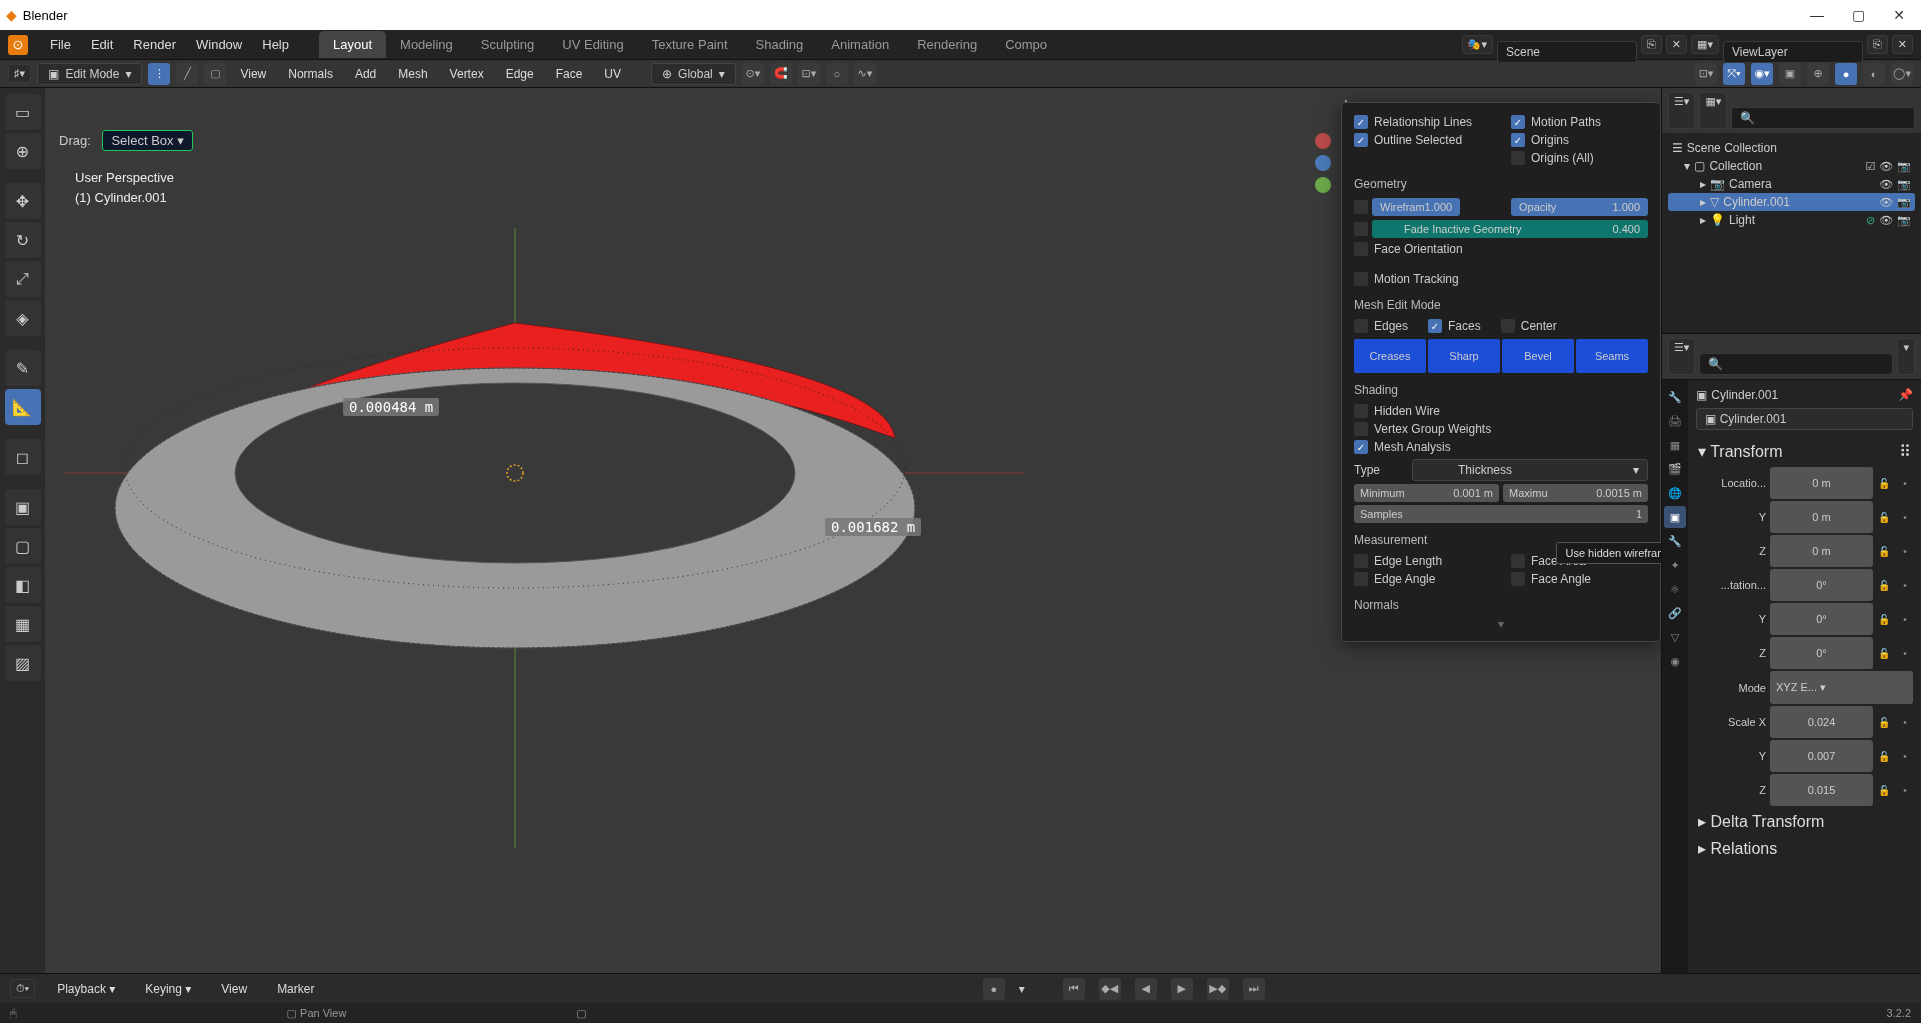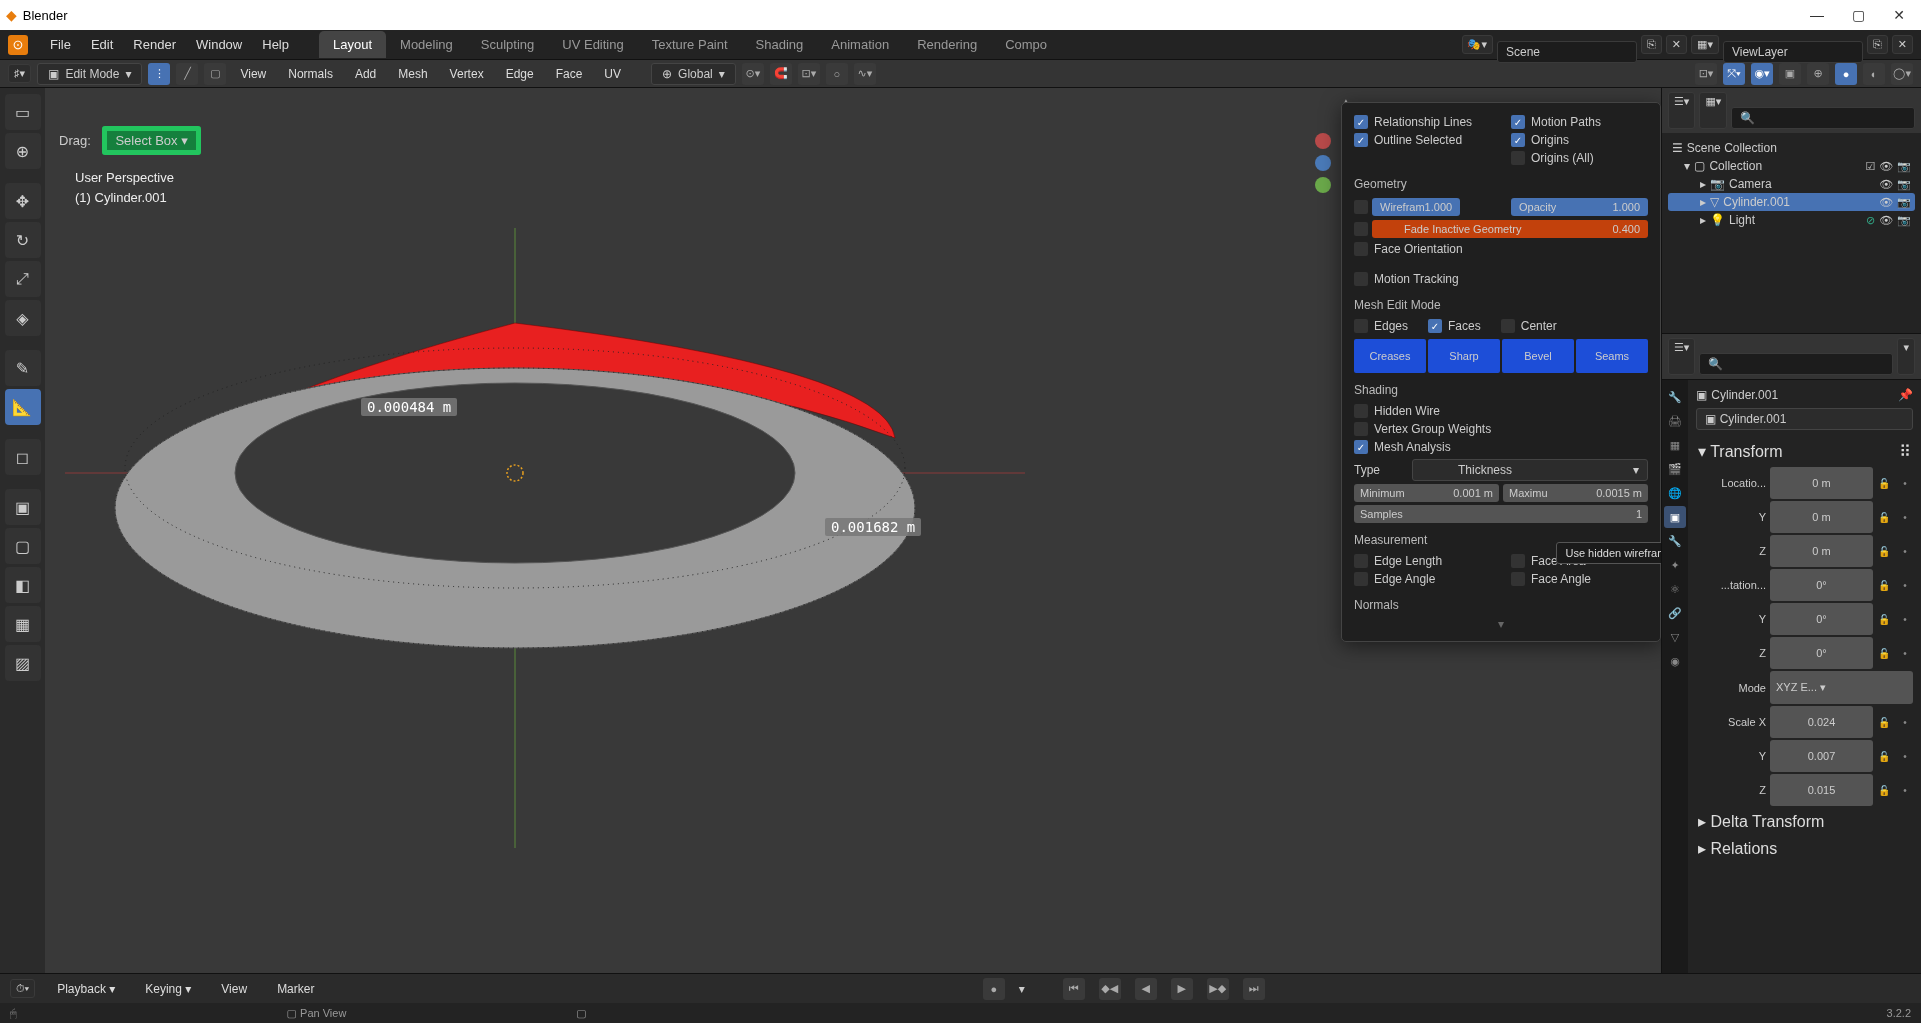--- a/index.html
+++ b/index.html
@@ -23,30 +23,30 @@
 .smicon { width: 22px; height: 22px; background: #3a3a3a; border-radius: 3px; display: inline-flex; align-items: center; justify-content: center; cursor: pointer; color: #aaa; font-size: 11px; }
 .smicon.blue { background: #4772b3; color: #fff; }
 .main { display: flex; height: calc(1023px - 30px - 30px - 28px - 30px - 20px); }
 .leftbar { width: 45px; background: #2b2b2b; padding: 6px 4px; display: flex; flex-direction: column; gap: 3px; align-items: center; }
 .tool { width: 36px; height: 36px; border-radius: 4px; display: flex; align-items: center; justify-content: center; cursor: pointer; color: #ccc; font-size: 16px; }
 .tool.active { background: #4772b3; color: #fff; }
 .tool:not(.active) { background: #333; }
 .vp { flex: 1; background: #393939; position: relative; overflow: hidden; }
 .vpinfo { position: absolute; top: 10px; left: 30px; color: #eee; font-size: 13px; line-height: 1.5; }
 .draglbl { position: absolute; top: 45px; left: 14px; color: #ccc; font-size: 13px; }
-.dragsel { background: #15803d; border: 5px solid #22c55e; padding: 2px 8px; border-radius: 3px; margin-left: 8px; }
+.dragsel { background: #0f172a; border: 1px solid #22c55e; padding: 2px 8px; border-radius: 3px; margin-left: 8px; }
 .popover { position: absolute; top: 14px; right: 0; width: 320px; background: #1f1f1f; border: 1px solid #444; border-radius: 5px; padding: 10px 12px; box-shadow: 0 4px 20px rgba(0,0,0,0.5); }
 .pop-sec { font-size: 12px; color: #bbb; margin: 10px 0 5px; }
 .cb { display: flex; align-items: center; gap: 6px; padding: 2px 0; cursor: pointer; }
 .cbx { width: 14px; height: 14px; border-radius: 2px; background: #333; display: inline-flex; align-items: center; justify-content: center; font-size: 10px; }
 .cbx.on { background: #4772b3; color: #fff; }
 .tworow { display: flex; gap: 20px; }
 .col { flex: 1; }
 .widebtn { background: #4772b3; border-radius: 3px; padding: 3px 8px; display: flex; justify-content: space-between; margin: 2px 0; font-size: 11px; cursor: pointer; }
-.widebtn.gray { background: #c2410c; padding-left: 32px; }
+.widebtn.gray { background: #0f766e; padding-left: 32px; }
 .btnrow { display: flex; gap: 2px; margin: 4px 0; }
 .btnrow .b { flex: 1; background: #1d4ed8; text-align: center; padding: 11px; border-radius: 2px; font-size: 11px; cursor: pointer; }
 .drop { background: #2c2c2c; border: 1px solid #444; padding: 3px 8px; border-radius: 3px; display: flex; justify-content: space-between; cursor: pointer; }
 .numrow { display: flex; gap: 4px; margin: 3px 0; }
 .numfld { flex: 1; background: #545454; padding: 3px 6px; border-radius: 3px; display: flex; justify-content: space-between; font-size: 11px; }
 .right { width: 260px; background: #232323; display: flex; flex-direction: column; border-left: 1px solid #111; }
 .outliner { flex: 0 0 200px; padding: 6px; overflow: hidden; }
 .outrow { padding: 2px 4px; display: flex; align-items: center; gap: 4px; font-size: 12px; cursor: pointer; }
 .outrow.sel { background: #4772b3; border-radius: 3px; }
 .outrow .tog { margin-left: auto; display: flex; gap: 4px; font-size: 11px; }
@@ -185,21 +185,21 @@
     <svg width="960" height="620" style="position:absolute;top:140px;left:20px;">
       <line x1="450" y1="0" x2="450" y2="620" stroke="#5a8a3a" stroke-width="1"></line>
       <line x1="0" y1="245" x2="960" y2="245" stroke="#8a3a3a" stroke-width="1"></line>
       <path d="M 80 260 Q 450 70 830 210 Q 820 140 450 95 Q 130 180 80 260 Z" fill="#e82020" stroke="#6a0000" stroke-width="0.5"></path>
       <ellipse cx="450" cy="280" rx="400" ry="140" fill="#9a9a9a" stroke="#555"></ellipse>
       <ellipse cx="450" cy="245" rx="280" ry="90" fill="#393939" stroke="#555"></ellipse>
       <ellipse cx="450" cy="240" rx="390" ry="120" fill="none" stroke="#222" stroke-dasharray="1 4"></ellipse>
       <ellipse cx="450" cy="280" rx="400" ry="140" fill="none" stroke="#222" stroke-dasharray="1 4"></ellipse>
       <circle cx="450" cy="245" r="8" fill="none" stroke="#e8a020" stroke-width="1.5" stroke-dasharray="2 2"></circle>
     </svg>
-    <div class="meas" style="top:310px; left:316px;">0.000484 m</div>
+    <div class="meas" style="top:310px; left:298px;">0.000484 m</div>
     <div class="meas" style="top:430px; left:780px;">0.001682 m</div>
 
     <div style="position:absolute; top:45px; right:330px;">
       <div style="width:16px;height:16px;border-radius:50%;background:#b84a4a;margin-bottom:6px;"></div>
       <div style="width:16px;height:16px;border-radius:50%;background:#4a7ab8;margin-bottom:6px;"></div>
       <div style="width:16px;height:16px;border-radius:50%;background:#6aa84a;"></div>
     </div>
 
     <div class="ptr">▲</div>
     <div class="popover">

